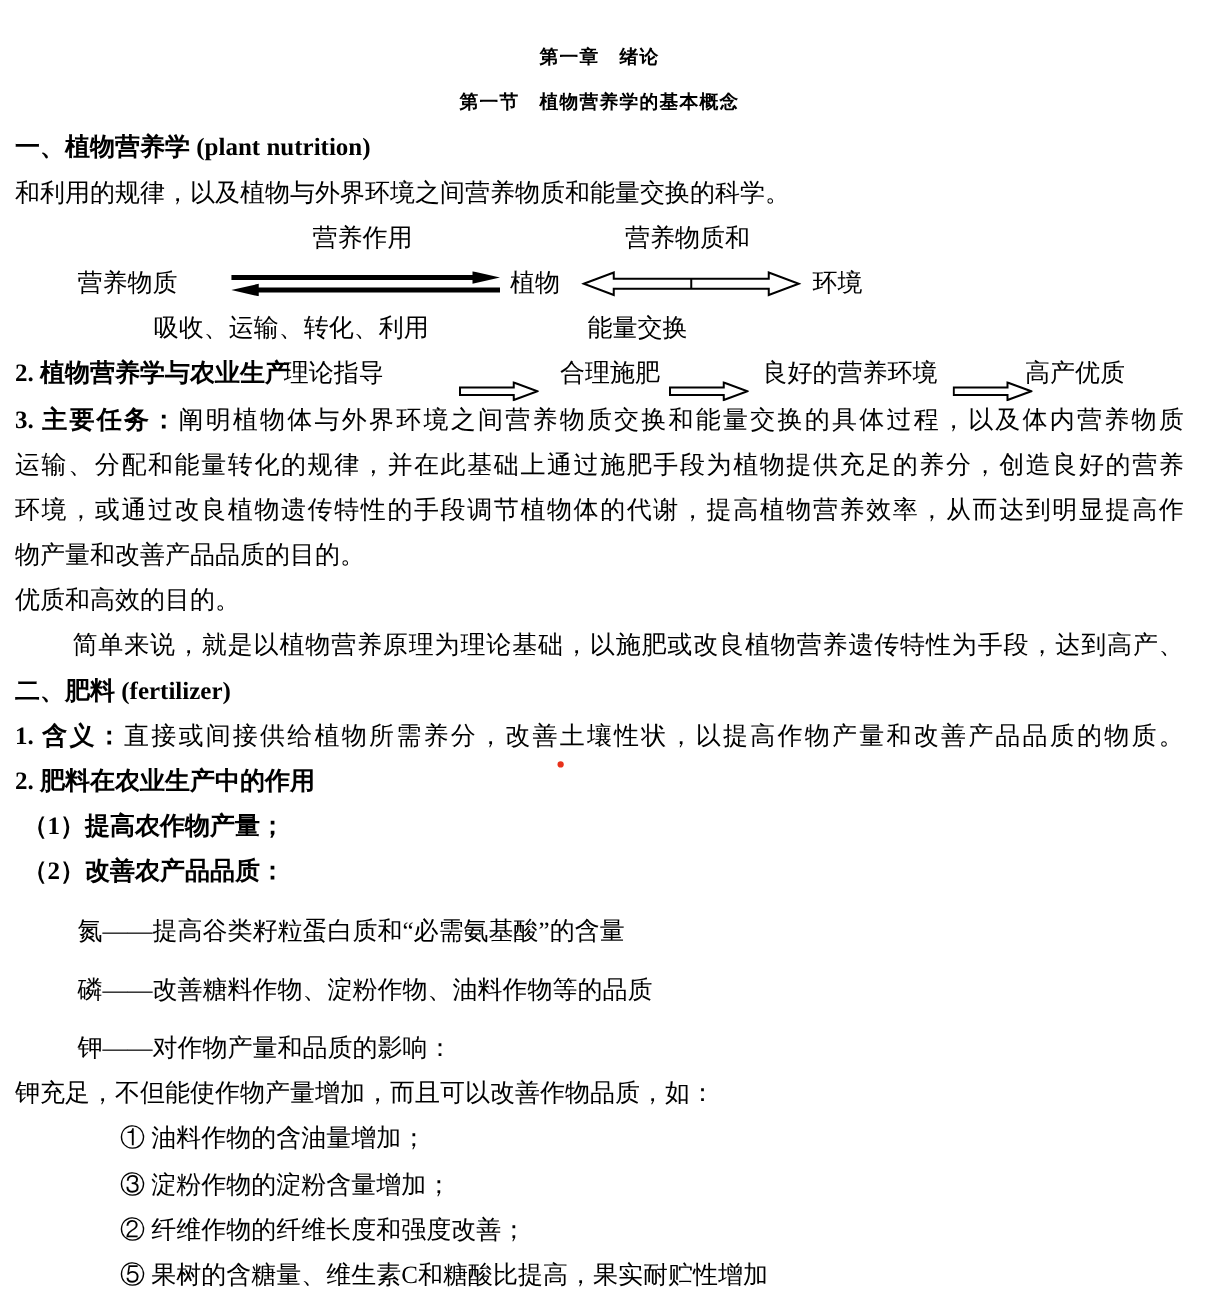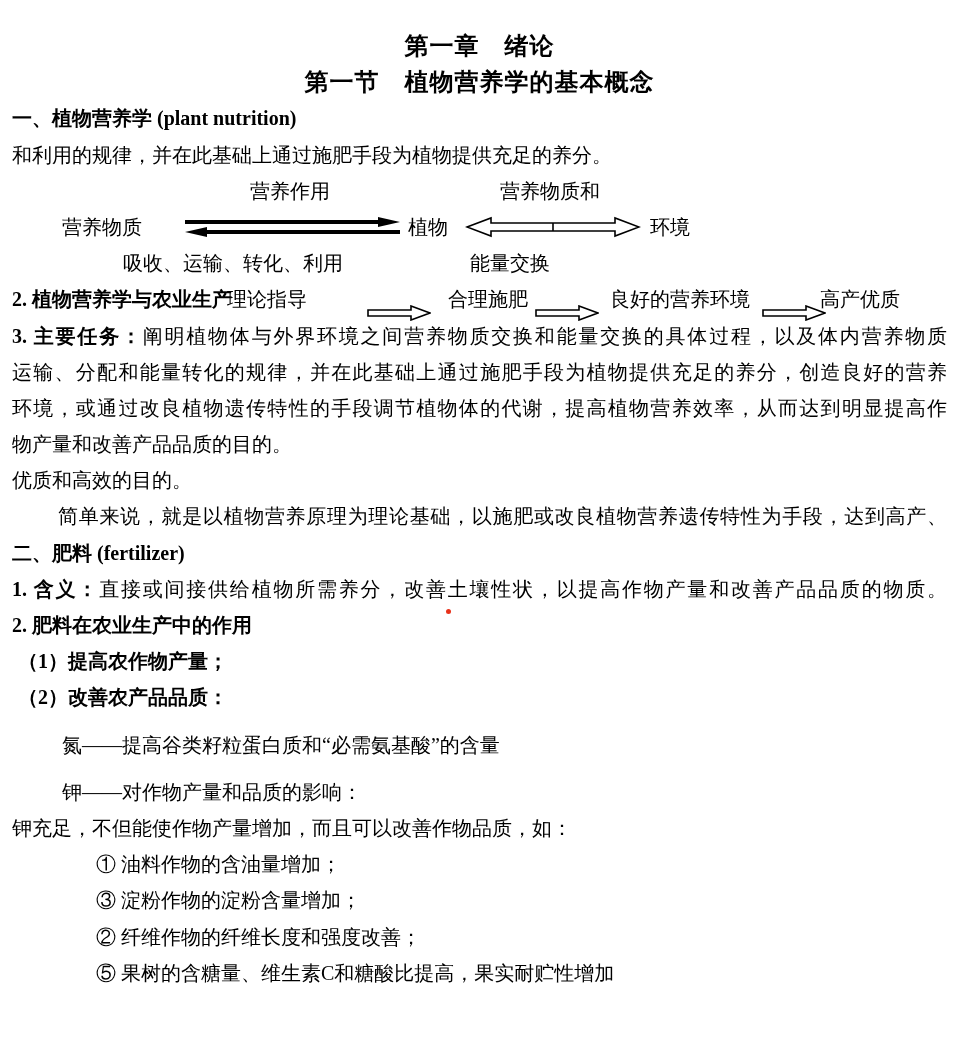--- a/index.html
+++ b/index.html
@@ -9,21 +9,21 @@
     box-sizing:border-box;
     padding:28px 28px 0 12px;
     background:#fff; color:#000;
     font-family:"Liberation Serif","DejaVu Serif",serif;
     font-size:20px;
     overflow:hidden;
   }
   .line { height:36.2px; line-height:36.2px; white-space:nowrap; }
   .b { font-weight:bold; }
   .center { text-align:center; white-space:normal; }
-  .title { font-size:24px; letter-spacing:1px; }
+  .title { font-size:15px; letter-spacing:1px; }
   .jl { text-align:justify; text-align-last:justify; white-space:normal; }
   .rel { position:relative; }
   .abs { position:absolute; top:0; }
   .ind-n { padding-left:50px;margin-top:11px; }
   .ind-k { padding-left:84px; }
   .ind-p { text-indent:46px; }
   .ind-s { padding-left:6px; }
   .red-dot {
     position:absolute; left:446px; top:609px;
     width:5px; height:5px; border-radius:50%;
@@ -33,21 +33,21 @@
 </head>
 <body>
 
 <div class="page">
 
   <div class="line center b title">第一章　绪论</div>
   <div class="line center b title">第一节　植物营养学的基本概念</div>
 
   <div class="line b">一、植物营养学 (plant nutrition)</div>
 
-  <div class="line">和利用的规律，并在此基础上通过施肥手段为植物提供充足的养分。</div>
+  <div class="line">和利用的规律，以及植物与外界环境之间营养物质和能量交换的科学。</div>
 
   <div class="line rel">
     <span class="abs" style="left:238px;">营养作用</span>
     <span class="abs" style="left:488px;">营养物质和</span>
   </div>
   <div class="line rel">
     <span class="abs" style="left:50px;">营养物质</span>
     <span class="abs" style="left:173px; top:8px;">
       <svg width="215" height="20" viewBox="0 0 215 20">
         <line x1="0" y1="5" x2="197" y2="5" stroke="#000" stroke-width="4"></line>
@@ -103,20 +103,21 @@
 
   <div class="line b">二、肥料 (fertilizer)</div>
 
   <div class="line jl"><span class="b">1. 含义：</span><span>直接或间接供给植物所需养分，改善土壤性状，以提高作物产量和改善产品品质的物质。</span></div>
 
   <div class="line b">2. 肥料在农业生产中的作用</div>
   <div class="line b ind-s">（1）提高农作物产量；</div>
   <div class="line b ind-s">（2）改善农产品品质：</div>
 
   <div class="line ind-n">氮——提高谷类籽粒蛋白质和“必需氨基酸”的含量</div>
+  <div class="line ind-n">磷——改善糖料作物、淀粉作物、油料作物等的品质</div>
   <div class="line ind-n">钾——对作物产量和品质的影响：</div>
 
   <div class="line">钾充足，不但能使作物产量增加，而且可以改善作物品质，如：</div>
 
   <div class="line ind-k">① 油料作物的含油量增加；</div>
   <div class="line ind-k">③ 淀粉作物的淀粉含量增加；</div>
   <div class="line ind-k">② 纤维作物的纤维长度和强度改善；</div>
   <div class="line ind-k">⑤ 果树的含糖量、维生素C和糖酸比提高，果实耐贮性增加</div>
 
   <div class="red-dot" style="background: rgb(232, 49, 26);"></div>

